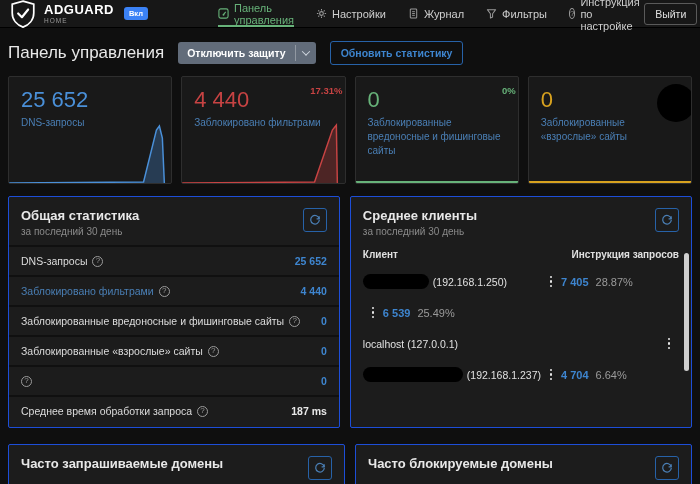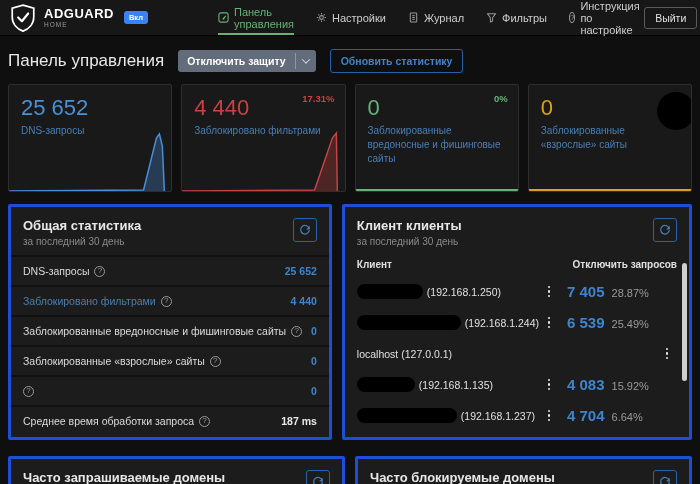--- a/index.html
+++ b/index.html
@@ -4,21 +4,21 @@
 <style>
   * { margin:0; padding:0; box-sizing:border-box; }
   html,body { width:700px; height:484px; overflow:hidden; }
   body {
     background:#0f0f0f;
     font-family:"Liberation Sans", sans-serif;
     color:#e0e0e0;
   }
   
   .header {
-    height:36px; background:#171717; display:flex; align-items:stretch;
+    height:28px; background:#171717; display:flex; align-items:stretch;
     padding:0 10px; border-bottom:1px solid #000;
   }
   .brand { display:flex; align-items:center; gap:8px; margin-right:70px; }
   .brand-shield { width:26px; height:28px; }
   .brand-text { display:flex; flex-direction:column; line-height:1; }
   .brand-name { font-size:13px; font-weight:bold; color:#fff; letter-spacing:.5px; }
   .brand-sub { font-size:6.5px; color:#9a9a9a; letter-spacing:1px; margin-top:2px; }
   .brand-badge {
     background:#5fb760; color:#fff; font-size:7.5px; font-weight:bold;
     padding:2px 5px; border-radius:3px; margin-left:2px;
@@ -60,33 +60,33 @@
     color:#3e85cf; font-size:10.5px; font-weight:bold; padding:5px 10px; cursor:pointer;
     font-family:inherit;
   }
   
   .cards { display:grid; grid-template-columns:repeat(4,1fr); gap:9px; margin:11px 8px 0 8px; }
   .card {
     position:relative; background:#191919; border:1px solid #2e2e2e; border-radius:2px;
     height:108px; padding:10px 12px; overflow:hidden;
   }
   .card-value { font-size:22px; font-weight:400; }
-  .card-pct { position:absolute; top:8px; right:10px; font-size:9.5px; font-weight:bold; }
+  .card-pct { position:absolute; top:8px; right:2px; font-size:9.5px; font-weight:bold; }
   .card-label { font-size:10px; color:#4a7fb5; margin-top:3px; line-height:1.4; max-width:145px; }
   .card-spark { position:absolute; bottom:-1px; left:-1px; right:-1px; height:62px; }
   .card-spark svg { width:100%; height:100%; display:block; }
   .flatline { position:absolute; bottom:0; left:0; right:0; height:2px; background:currentColor; }
   .redact-circle {
     position:absolute; top:7px; right:-4px; width:38px; height:38px;
     background:#000; border-radius:50%;
   }
   
   .panels { display:grid; grid-template-columns:1fr 1fr; gap:10px; margin:12px 8px 0 8px; }
   .panel {
-    position:relative; background:#1c1c1c; border:3px solid #1d4ed8; border-radius:2px;
+    position:relative; background:#1c1c1c; border:1px solid #1d4ed8; border-radius:2px;
   }
   .panel-head { display:flex; justify-content:space-between; align-items:flex-start; padding:11px 12px 8px 12px; }
   .panel-title { font-size:13px; font-weight:600; color:#e8e8e8; }
   .panel-sub { font-size:10px; color:#8a8a8a; margin-top:3px; }
   .refresh-btn {
     width:24px; height:24px; background:transparent; border:1px solid #2762a8; border-radius:3px;
     display:flex; align-items:center; justify-content:center; cursor:pointer; color:#4a7fb5; padding:0;
   }
   
   .stat-rows { padding:0 0 2px 0; }
@@ -103,21 +103,21 @@
   .col-client { flex:1; }
   .col-count { width:118px; text-align:right; }
   .client-row { display:flex; align-items:center; padding:5px 12px; min-height:31px; }
   .client-cell { flex:1; display:flex; align-items:center; gap:4px; font-size:10.5px; color:#e0e0e0; }
   .redact { height:15px; background:#000; border-radius:9px; flex:0 0 auto; }
   .rw-a { width:66px; } .rw-b { width:104px; } .rw-d { width:58px; } .rw-e { width:100px; }
   .dots-cell { width:20px; display:flex; flex-direction:column; gap:2px; align-items:center; cursor:pointer; }
   .dots-cell i { width:2.5px; height:2.5px; border-radius:50%; background:#e8e8e8; }
   .count-cell { width:118px; }
   .count-line { display:flex; align-items:baseline; gap:7px; }
-  .count-val { font-size:15px; font-weight:bold; color:#3e85cf;margin-left:8px; }
+  .count-val { font-size:11px; font-weight:bold; color:#3e85cf; }
   .count-pct { font-size:11px; color:#9a9a9a; }
   .bar-track { margin-top:3px; height:3px; background:#f2f2f2; border-radius:1px; position:relative; overflow:hidden; }
   .bar-fill { position:absolute; left:0; top:0; bottom:0; }
   .scroll-thumb { position:absolute; right:2px; top:56px; width:5px; height:118px; background:#cfcfcf; border-radius:3px; }
   
   .panels-bottom { display:grid; grid-template-columns:1fr 1fr; gap:10px; margin:16px 8px 0 8px; }
   .panel-short { height:60px; }
 </style>
 </head>
 <body>
@@ -293,33 +293,33 @@
           <span class="qcircle">?</span>
         </span>
         <span class="stat-row-value white">187 ms</span>
       </div>
     </div>
   </div>
 
   <div class="panel">
     <div class="panel-head">
       <div>
-        <div class="panel-title">Клиент клиенты</div>
+        <div class="panel-title">Среднее клиенты</div>
         <div class="panel-sub">за последний 30 день</div>
       </div>
       <button class="refresh-btn">
         <svg width="12" height="12" viewBox="0 0 12 12">
             <path d="M10.2 2.2v2.6H7.6" fill="none" stroke="currentColor" stroke-width="1.2"></path>
             <path d="M10.2 4.8A4.3 4.3 0 1 0 10.3 6" fill="none" stroke="currentColor" stroke-width="1.2"></path>
           </svg>
       </button>
     </div>
     <div class="clients-colhead">
       <span class="col-client">Клиент</span>
-      <span class="col-count">Отключить запросов</span>
+      <span class="col-count">Инструкция запросов</span>
     </div>
 
     <div class="client-row">
       <span class="client-cell">
         <span class="redact rw-a"></span>
         <span>(192.168.1.250)</span>
       </span>
       <span class="dots-cell">
           <i></i>
           <i></i>
@@ -330,24 +330,20 @@
           <span class="count-val">7 405</span>
           <span class="count-pct">28.87%</span>
         </span>
         <span class="bar-track">
           <span class="bar-fill" style="background: rgb(234, 176, 0); width: 38.9745%;"></span>
         </span>
       </span>
     </div>
 
     <div class="client-row">
-      <span class="client-cell">
-        <span class="redact rw-b"></span>
-        <span>(192.168.1.244)</span>
-      </span>
       <span class="dots-cell">
           <i></i>
           <i></i>
           <i></i>
         </span>
       <span class="count-cell">
         <span class="count-line">
           <span class="count-val">6 539</span>
           <span class="count-pct">25.49%</span>
         </span>
@@ -361,40 +357,20 @@
       <span class="client-cell">
         <span>localhost (127.0.0.1)</span>
       </span>
       <span class="dots-cell">
           <i></i>
           <i></i>
           <i></i>
         </span>
     </div>
 
-    <div class="client-row">
-      <span class="client-cell">
-        <span class="redact rw-d"></span>
-        <span>(192.168.1.135)</span>
-      </span>
-      <span class="dots-cell">
-          <i></i>
-          <i></i>
-          <i></i>
-        </span>
-      <span class="count-cell">
-        <span class="count-line">
-          <span class="count-val">4 083</span>
-          <span class="count-pct">15.92%</span>
-        </span>
-        <span class="bar-track">
-          <span class="bar-fill" style="background: rgb(234, 176, 0); width: 21.492%;"></span>
-        </span>
-      </span>
-    </div>
 
     <div class="client-row">
       <span class="client-cell">
         <span class="redact rw-e"></span>
         <span>(192.168.1.237)</span>
       </span>
       <span class="dots-cell">
           <i></i>
           <i></i>
           <i></i>

